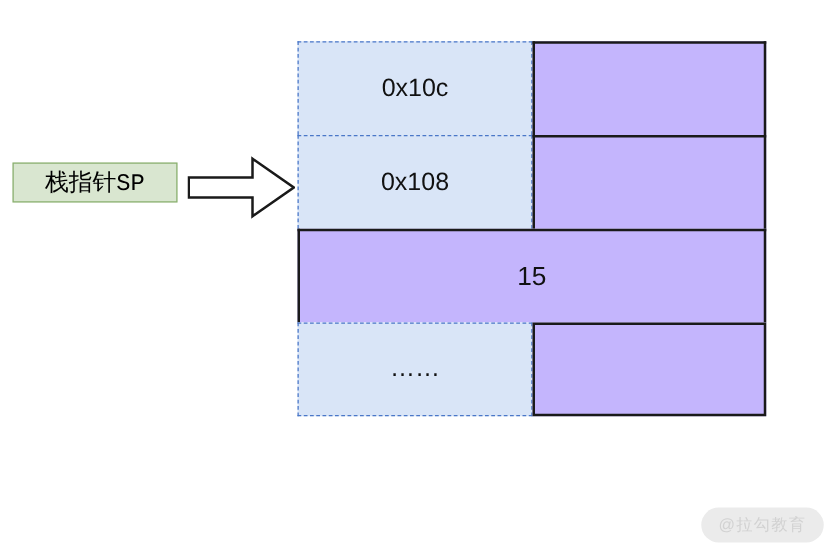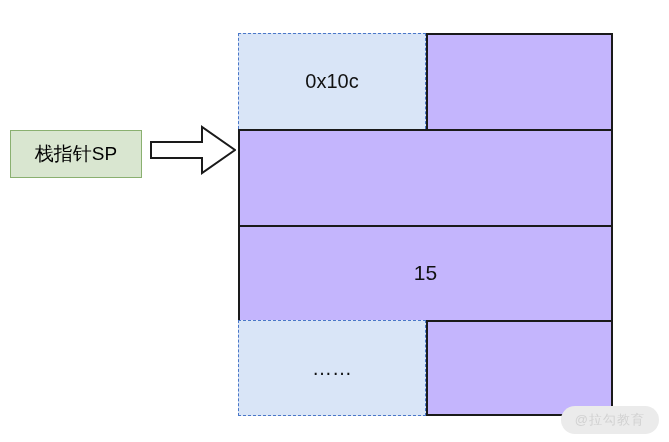--- a/index.html
+++ b/index.html
@@ -17,31 +17,32 @@
     background: #ffffff;
     overflow: hidden;
   }
 
   
   .sp-label {
     position: absolute;
     left: 10px;
     top: 130px;
     width: 132px;
-    height: 48px;
+    height: 32px;
     box-sizing: border-box;
     background: #d9e6d0;
     border: 1px solid #8ab070;
     display: flex;
     align-items: center;
     justify-content: center;
     font-size: 19px;
     color: #000000;
     letter-spacing: 0px;
     white-space: nowrap;
+    font-family: Liberation Mono, monospace;
   }
 
   
   .arrow-wrap {
     position: absolute;
     left: 150px;
     top: 124px;
     width: 86px;
     height: 52px;
   }
@@ -50,21 +51,21 @@
     width: 86px;
     height: 52px;
   }
 
   
   .mem-table {
     position: absolute;
     left: 238px;
     top: 33px;
     width: 375px;
-    height: 383px;
+    height: 300px;
     display: flex;
     flex-direction: column;
   }
   .mem-row {
     display: flex;
     flex: 1 1 0;
     min-height: 0;
   }
 
   
@@ -143,20 +144,23 @@
     <div class="mem-row">
       <div class="addr-cell">
         <span>0x10c</span>
       </div>
       <div class="val-cell">
         <span></span>
       </div>
     </div>
 
     <div class="mem-row">
+      <div class="addr-cell">
+        <span>0x108</span>
+      </div>
       <div class="val-cell">
         <span></span>
       </div>
     </div>
 
     <div class="mem-row">
       <div class="val-cell">
         <span>15</span>
       </div>
     </div>

